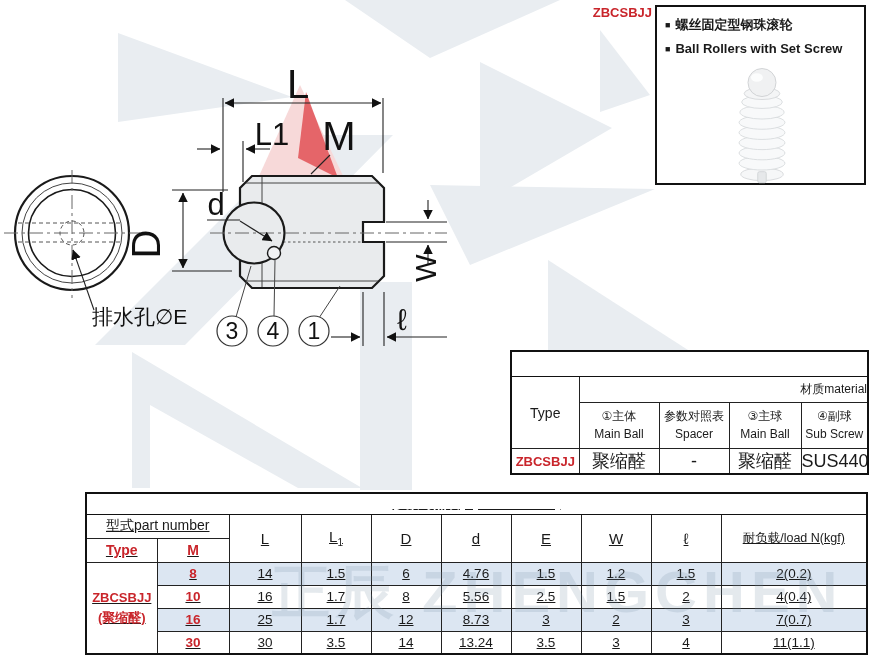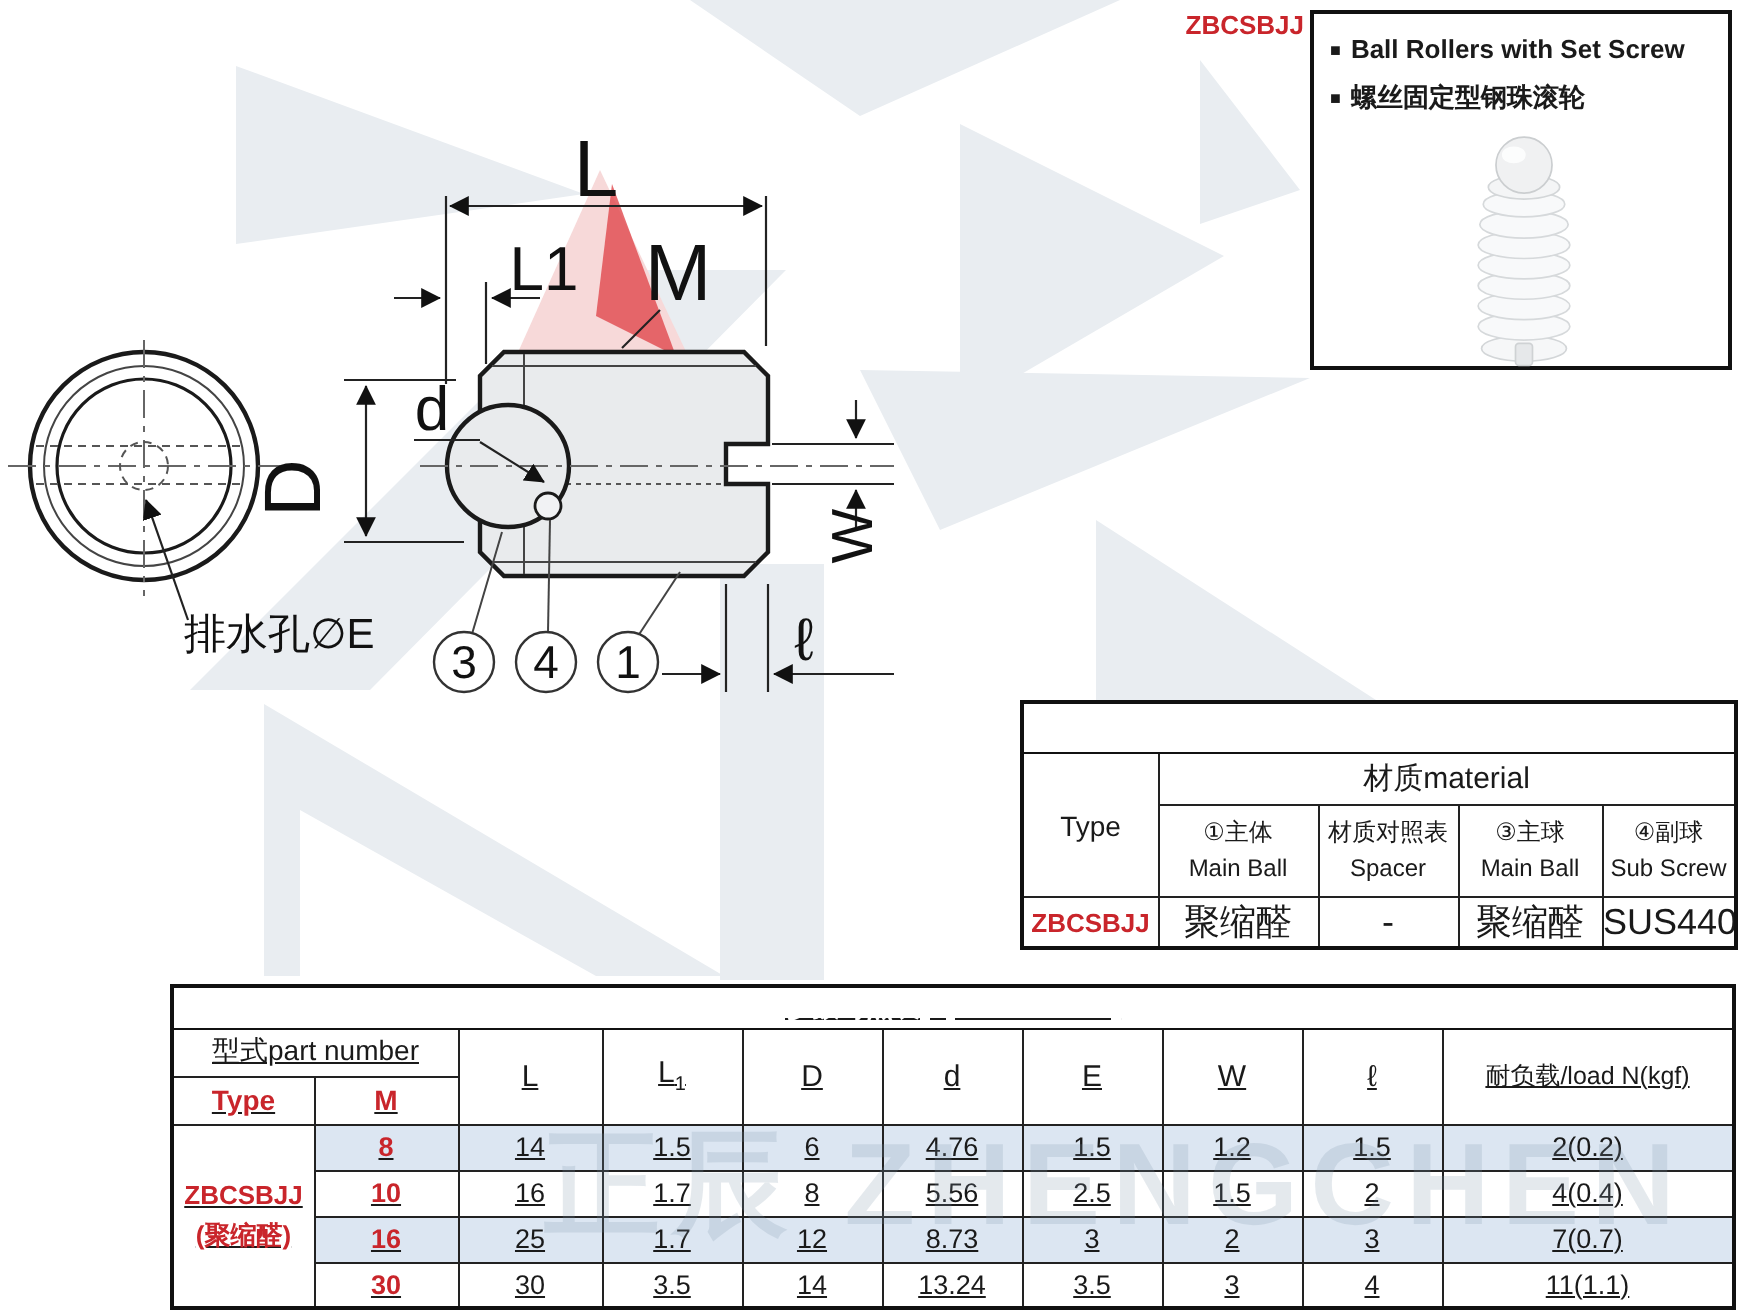--- a/index.html
+++ b/index.html
@@ -45,21 +45,21 @@
     border:1px solid #111;
   }
   
   .materials{position:absolute;left:510px;top:350px;z-index:4;}
   .materials table{width:357px;border:2px solid #111;}
   .materials .row-title{height:22px;}
   .materials .row-group{height:26px;}
   .materials .row-head{height:46px;}
   .materials .row-data{height:24px;}
   .materials td{font-size:18px;background:#fff;}
-  .materials .group-h{font-size:15px;}
+  .materials .group-h{font-size:12px;text-align:right;}
   .materials .hd{font-size:12px;line-height:1.45;}
   .materials .type-cell{font-size:14px;}
   .materials .red{color:var(--accent-red);font-weight:bold;font-size:13px;}
   
   .spec{position:absolute;left:85px;top:492px;z-index:4;}
   .spec table{width:781px;border:2px solid #111;text-decoration:underline;}
   .spec .row-title{height:21px;}
   .spec .row-h{height:24px;}
   .spec .row-d{height:23px;}
   .spec td{font-size:13.5px;background:#fff;}
@@ -192,24 +192,24 @@
     <text x="232" y="339" font-size="23" text-anchor="middle" class="dim-text">3</text>
     <text x="273" y="339" font-size="23" text-anchor="middle" class="dim-text">4</text>
     <text x="314" y="339" font-size="23" text-anchor="middle" class="dim-text">1</text>
   </g>
 </svg>
 
 <div class="code-label">ZBCSBJJ</div>
 
 <div class="product-box">
   <div class="bullet-line">
-    <span class="sq">■</span><span>Ball Rollers with Set Screw</span>
+    <span class="sq">■</span><span>螺丝固定型钢珠滚轮</span>
   </div>
   <div class="bullet-line">
-    <span class="sq">■</span><span>螺丝固定型钢珠滚轮</span>
+    <span class="sq">■</span><span>Ball Rollers with Set Screw</span>
   </div>
   <div class="product-img-wrap">
     <svg width="88" height="124" viewBox="0 0 100 146">
       <ellipse cx="50" cy="131" rx="25" ry="7.5" fill="#f6f7f8" stroke="#d3d6d8"></ellipse>
       <ellipse cx="50" cy="118" rx="27" ry="8" fill="#f8f9fa" stroke="#d6d9db"></ellipse>
       <ellipse cx="50" cy="106" rx="27" ry="8" fill="#f8f9fa" stroke="#d6d9db"></ellipse>
       <ellipse cx="50" cy="94" rx="27" ry="8" fill="#f8f9fa" stroke="#d6d9db"></ellipse>
       <ellipse cx="50" cy="82" rx="27" ry="8" fill="#f8f9fa" stroke="#d6d9db"></ellipse>
       <ellipse cx="50" cy="70" rx="27" ry="8" fill="#f8f9fa" stroke="#d6d9db"></ellipse>
       <ellipse cx="50" cy="58" rx="26" ry="8" fill="#f8f9fa" stroke="#d6d9db"></ellipse>
@@ -234,21 +234,21 @@
     <tbody>
         <tr class="row-title">
       <td colspan="5" class="tbl-title">材质对照表（Materials）</td>
     </tr>
     <tr class="row-group">
       <td rowspan="2" class="type-cell">Type</td>
       <td colspan="4" class="group-h">材质material</td>
     </tr>
     <tr class="row-head">
       <td class="hd"><span>①主体</span><br><span>Main Ball</span></td>
-      <td class="hd"><span>材质对照表</span><br><span>Spacer</span></td>
+      <td class="hd"><span>参数对照表</span><br><span>Spacer</span></td>
       <td class="hd"><span>③主球</span><br><span>Main Ball</span></td>
       <td class="hd"><span>④副球</span><br><span>Sub Screw</span></td>
     </tr>
     <tr class="row-data">
       <td class="red">ZBCSBJJ</td>
       <td>聚缩醛</td>
       <td>-</td>
       <td>聚缩醛</td>
       <td>SUS440C</td>
     </tr>

